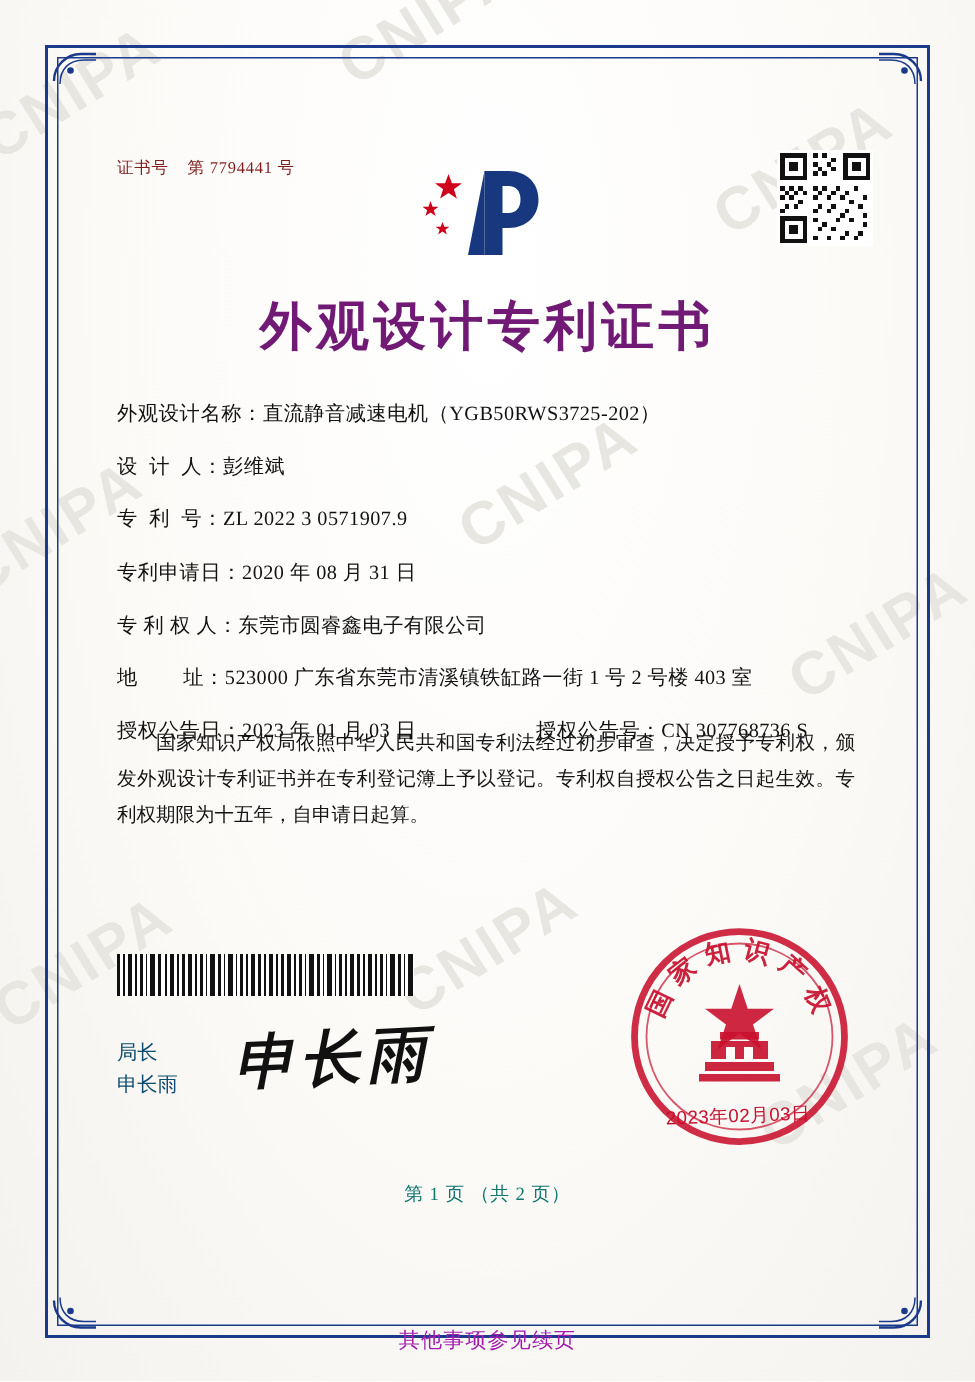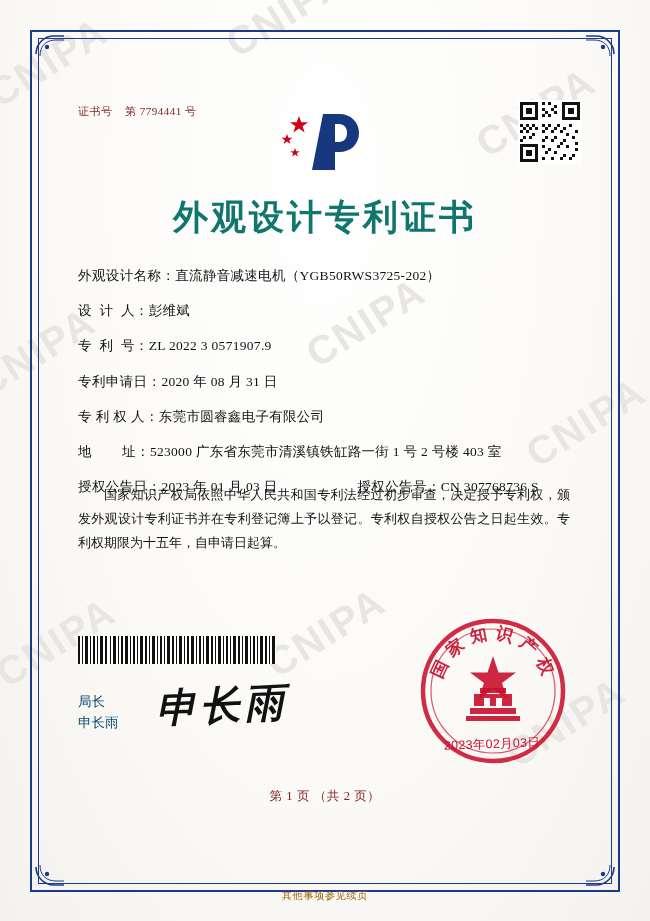--- a/index.html
+++ b/index.html
@@ -112,21 +112,21 @@
   }
 
   .main-title {
     position: absolute;
     left: 0; right: 0;
     top: 134px;
     text-align: center;
     font-size: 35px;
     font-weight: bold;
     letter-spacing: 3px;
-    color: #0f766e;
+    color: #701a75;
     font-family: "Liberation Serif", serif;
   }
 
   
   .fields {
     position: absolute;
     left: 18px;
     top: 208px;
     width: 496px;
     font-size: 13.5px;
@@ -228,30 +228,30 @@
     transform: rotate(-2deg);
   }
 
   
   .page-num {
     position: absolute;
     left: 0; right: 0;
     top: 728px;
     text-align: center;
     font-size: 12.5px;
-    color: #7f1d1d;
+    color: #0f766e;
     letter-spacing: .6px;
   }
   .footer-note {
     position: absolute;
     left: 0; right: 0;
     bottom: 18px;
     text-align: center;
-    font-size: 10px;
-    color: #a16207;
+    font-size: 14px;
+    color: #a21caf;
     letter-spacing: .8px;
   }
 </style>
 </head>
 <body>
 
 <div class="page">
   <div class="paper-tint"></div>
 
   <div class="watermark wm1">CNIPA</div>

